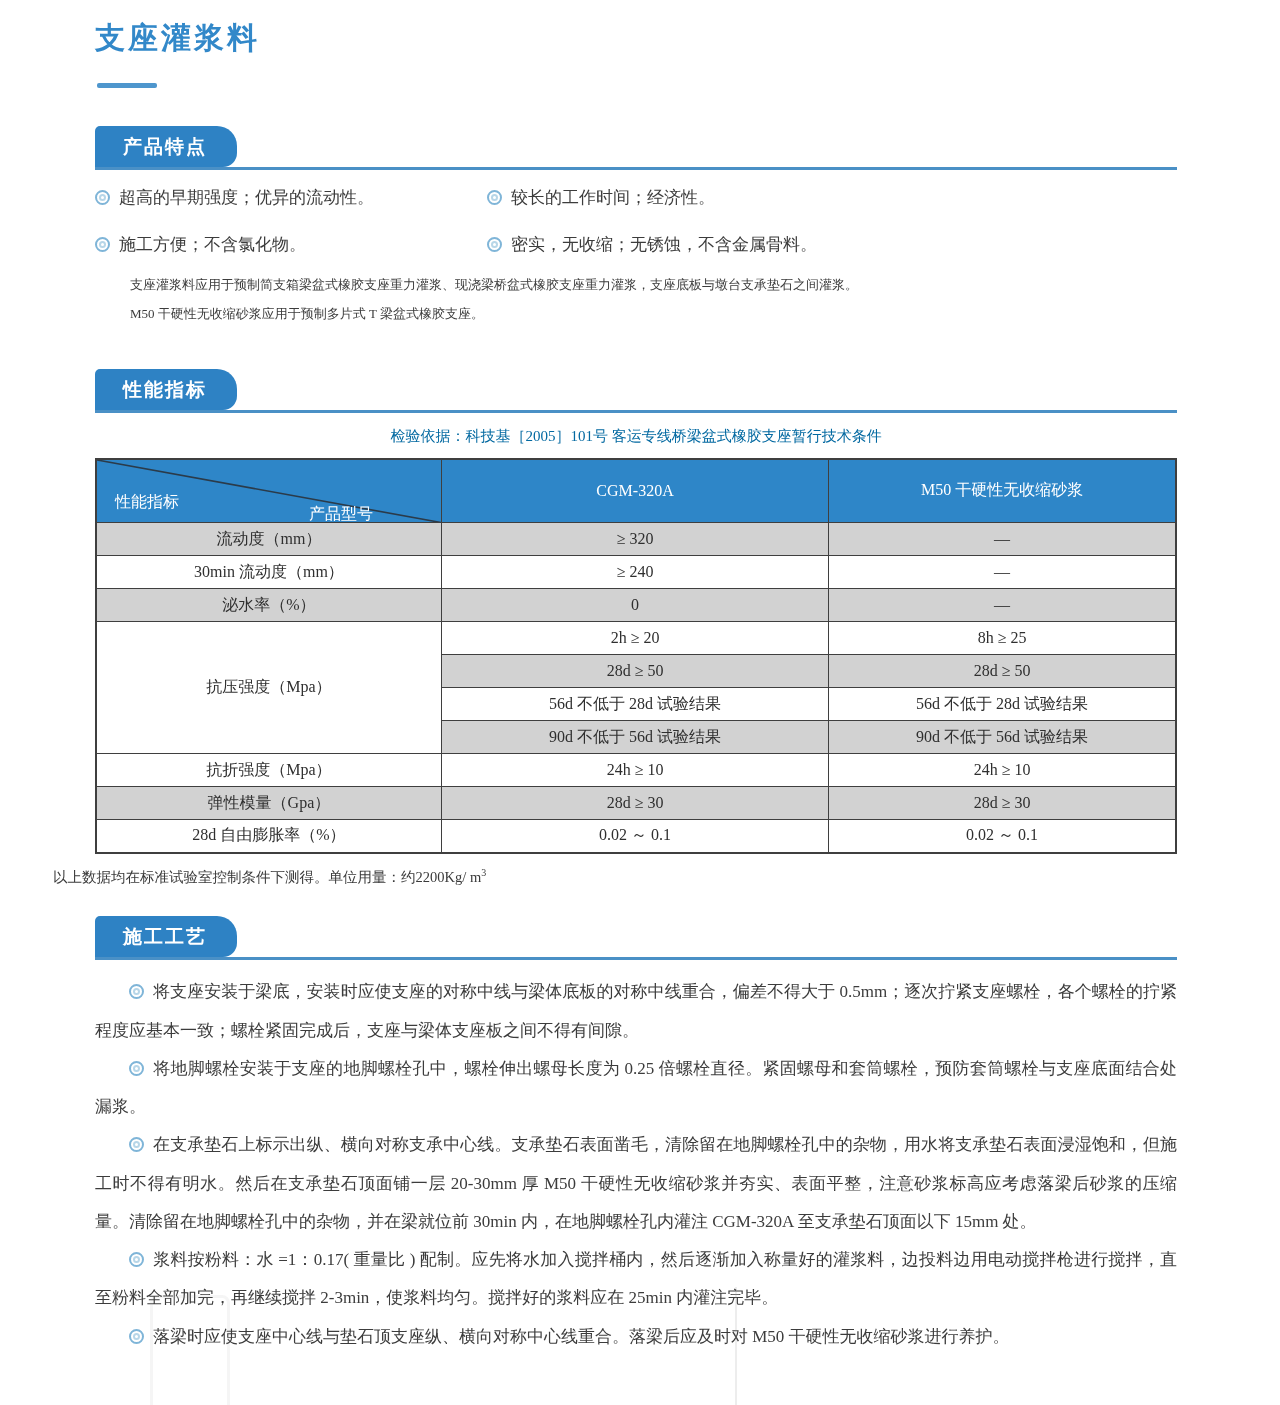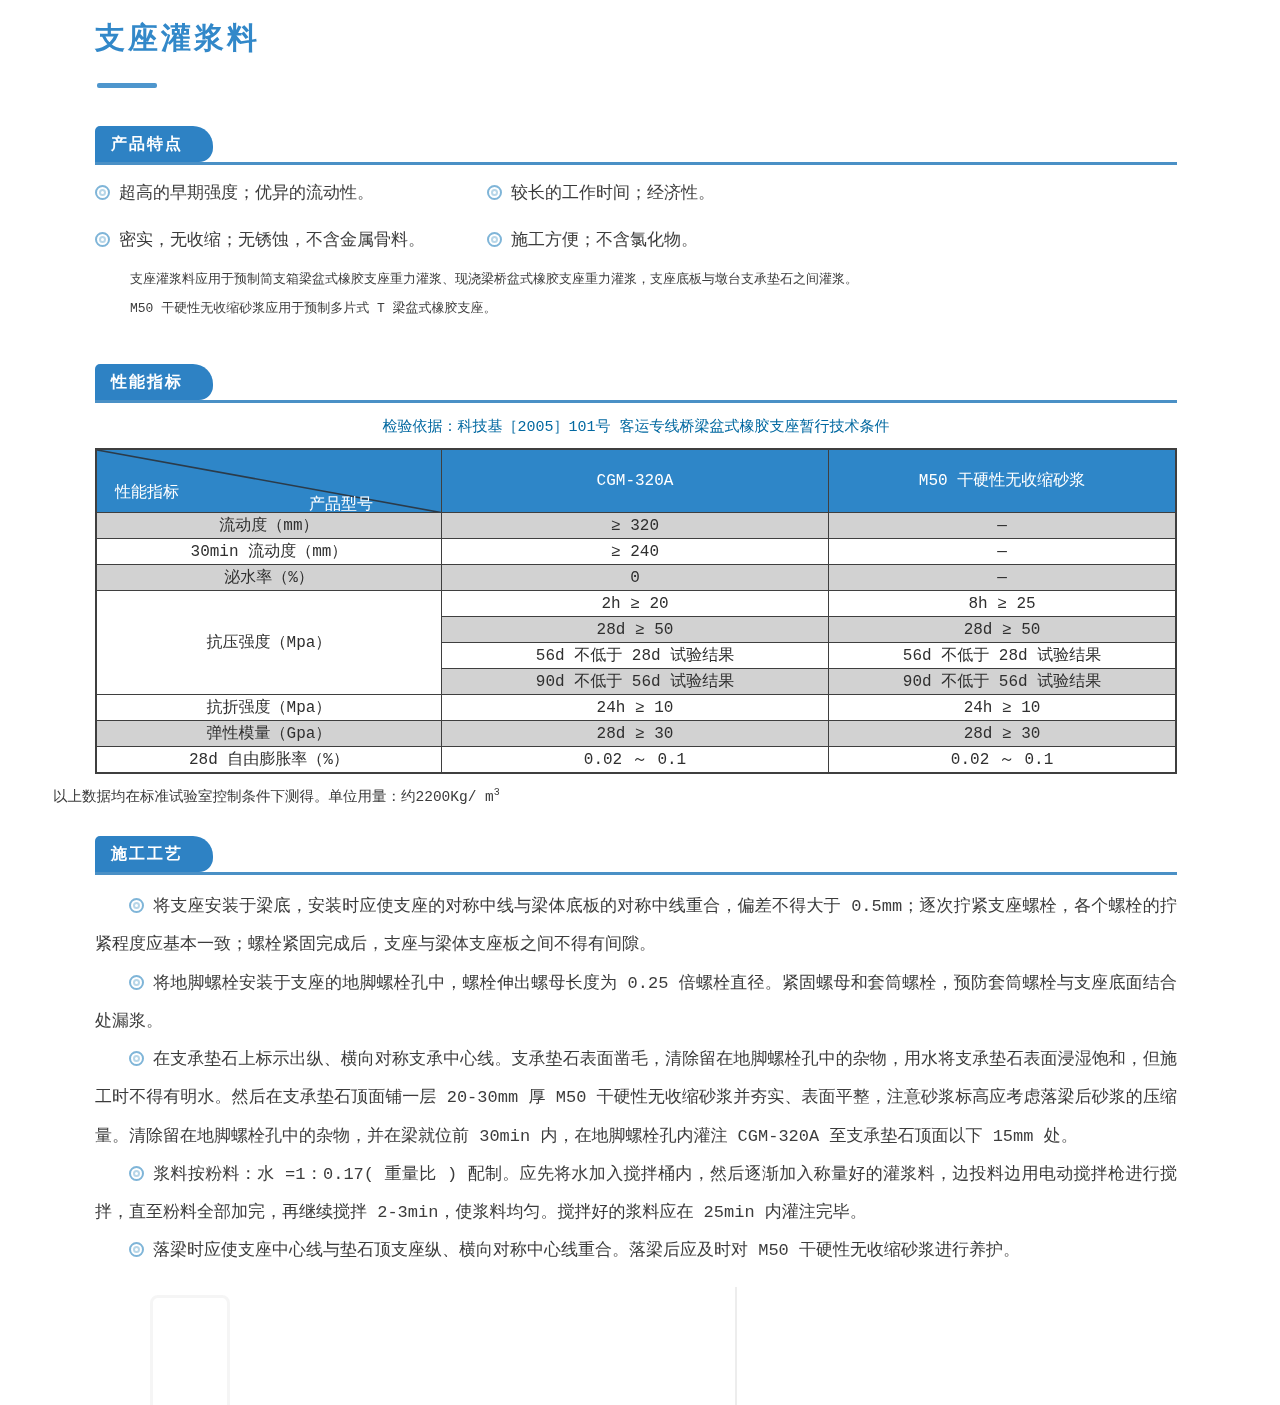--- a/index.html
+++ b/index.html
@@ -2,21 +2,21 @@
 <html><head>
 <meta charset="utf-8">
 <style>
   * { margin:0; padding:0; box-sizing:border-box; }
   html,body { background:#ffffff; }
   .page {
     position:relative;
     width:1280px; height:1405px;
     background:#ffffff;
     overflow:hidden;
-    font-family:Liberation Mono, monospace;
+    font-family:Liberation Serif, serif;
     color:#3a3a3a;
   }
   
   .doc-title {
     margin:18px 0 0 95px;
     font-size:30px; font-weight:bold;
     color:#3288c9; letter-spacing:3px;
   }
   .title-line {
     margin:24px 0 0 97px;
@@ -25,22 +25,22 @@
   }
   
   .sec-head {
     margin:0 103px 0 95px;
     border-bottom:3px solid #4a90c6;
     font-size:0;
   }
   .tab {
     display:inline-block;
     background:#2e82c4; color:#ffffff;
-    font-weight:bold; font-size:16px; letter-spacing:2px;
-    padding:8px 30px 7px 16px;
+    font-weight:bold; font-size:19px; letter-spacing:2px;
+    padding:8px 30px 7px 28px;
     border-radius:5px 20px 14px 0;
   }
   
   .bullet {
     display:inline-block; position:relative;
     width:15px; height:15px;
     border:2px solid #7fb5d8; border-radius:50%;
     vertical-align:-2px; margin-right:9px;
   }
   .bullet::after {
@@ -66,21 +66,21 @@
   table.perf {
     margin:12px 0 0 95px;
     width:1082px;
     border-collapse:collapse;
     font-size:16px; color:#2f2f2f;
     border:2px solid #3f3f3f;
   }
   table.perf td, table.perf th {
     border:1px solid #3f3f3f;
     text-align:center; vertical-align:middle;
-    height:26px; padding:2px 8px;
+    height:33px; padding:2px 8px;
     background:#ffffff; font-weight:normal;
   }
   table.perf td.g { background:#d2d2d2; }
   table.perf .hdr td {
     background:#2e86c8; color:#ffffff; height:64px;
   }
   td.corner { position:relative; padding:0; }
   td.corner svg { position:absolute; inset:0; width:100%; height:100%; }
   td.corner .c-top { position:absolute; top:8px; right:68px; font-size:16px;margin-top:36px; }
   td.corner .c-bot { position:absolute; bottom:9px; left:18px; font-size:16px; }
@@ -121,22 +121,22 @@
 
   <div class="doc-title">支座灌浆料</div>
   <div class="title-line"></div>
 
   <div class="sec-head mt-feat">
     <span class="tab">产品特点</span>
   </div>
   <div class="features">
     <div><span class="bullet"></span><span>超高的早期强度；优异的流动性。</span></div>
     <div><span class="bullet"></span><span>较长的工作时间；经济性。</span></div>
+    <div><span class="bullet"></span><span>施工方便；不含氯化物。</span></div>
     <div><span class="bullet"></span><span>密实，无收缩；无锈蚀，不含金属骨料。</span></div>
-    <div><span class="bullet"></span><span>施工方便；不含氯化物。</span></div>
   </div>
 
   <div class="app-text">
     <div>支座灌浆料应用于预制简支箱梁盆式橡胶支座重力灌浆、现浇梁桥盆式橡胶支座重力灌浆，支座底板与墩台支承垫石之间灌浆。</div>
     <div>M50 干硬性无收缩砂浆应用于预制多片式 T 梁盆式橡胶支座。</div>
   </div>
 
   <div class="sec-head mt-perf">
     <span class="tab">性能指标</span>
   </div>

